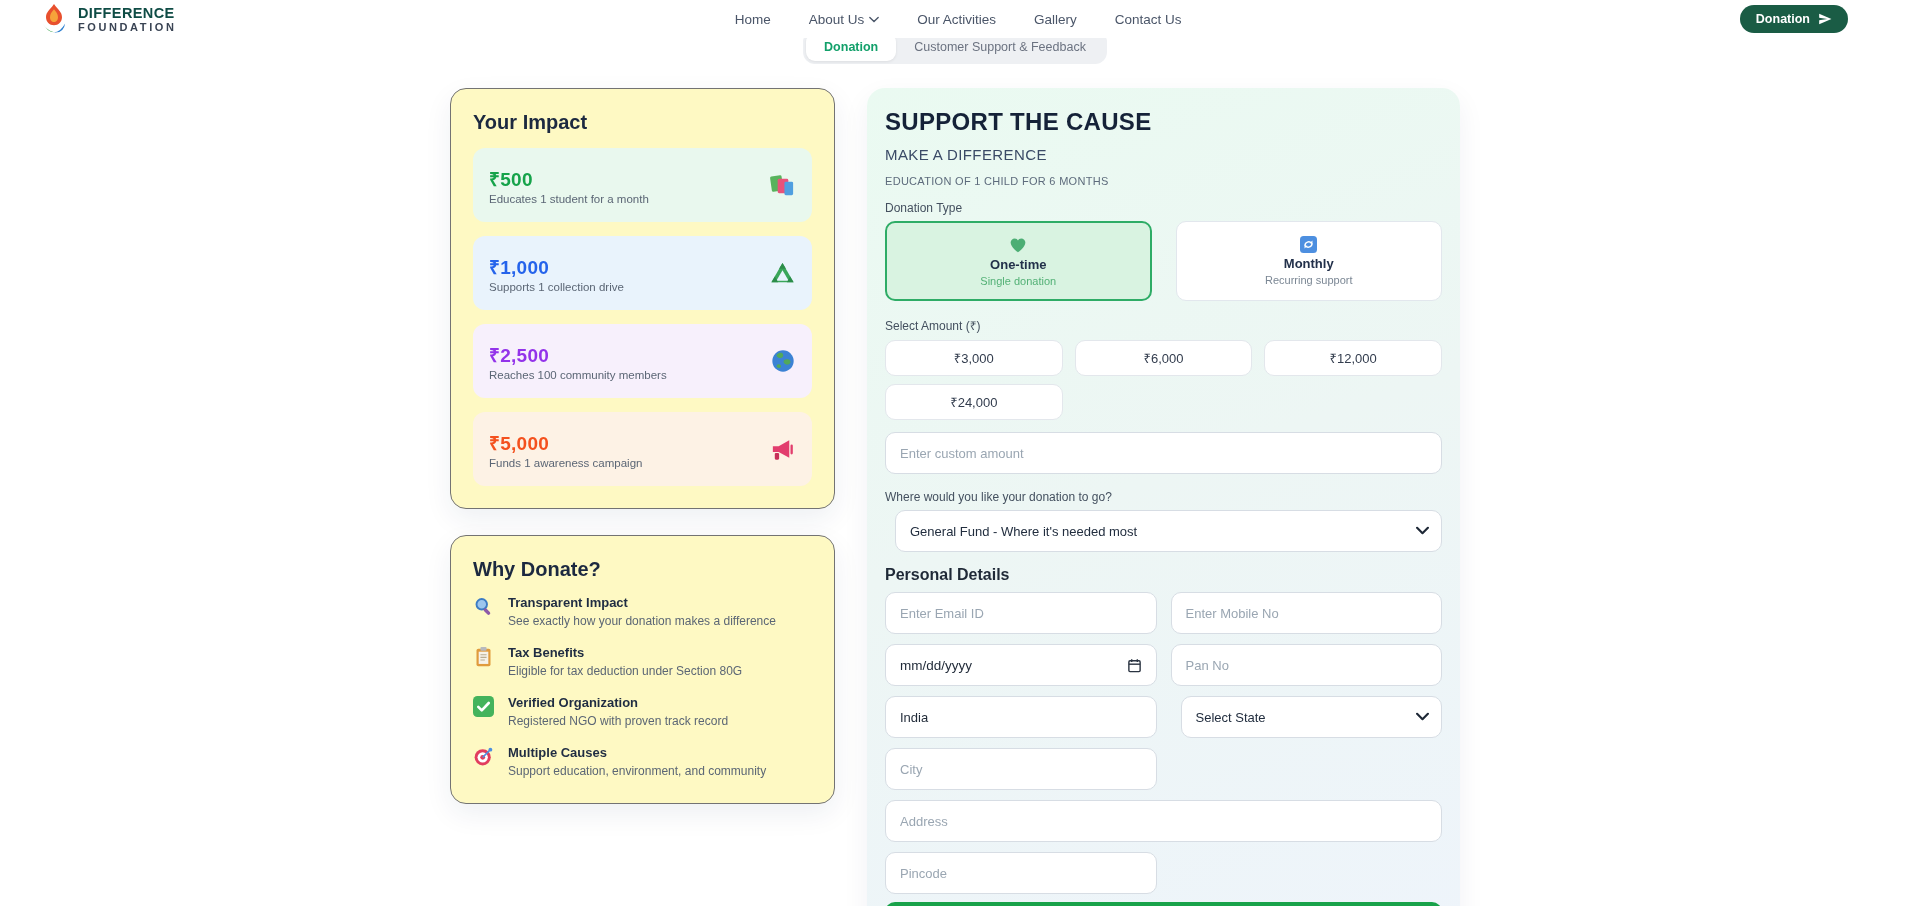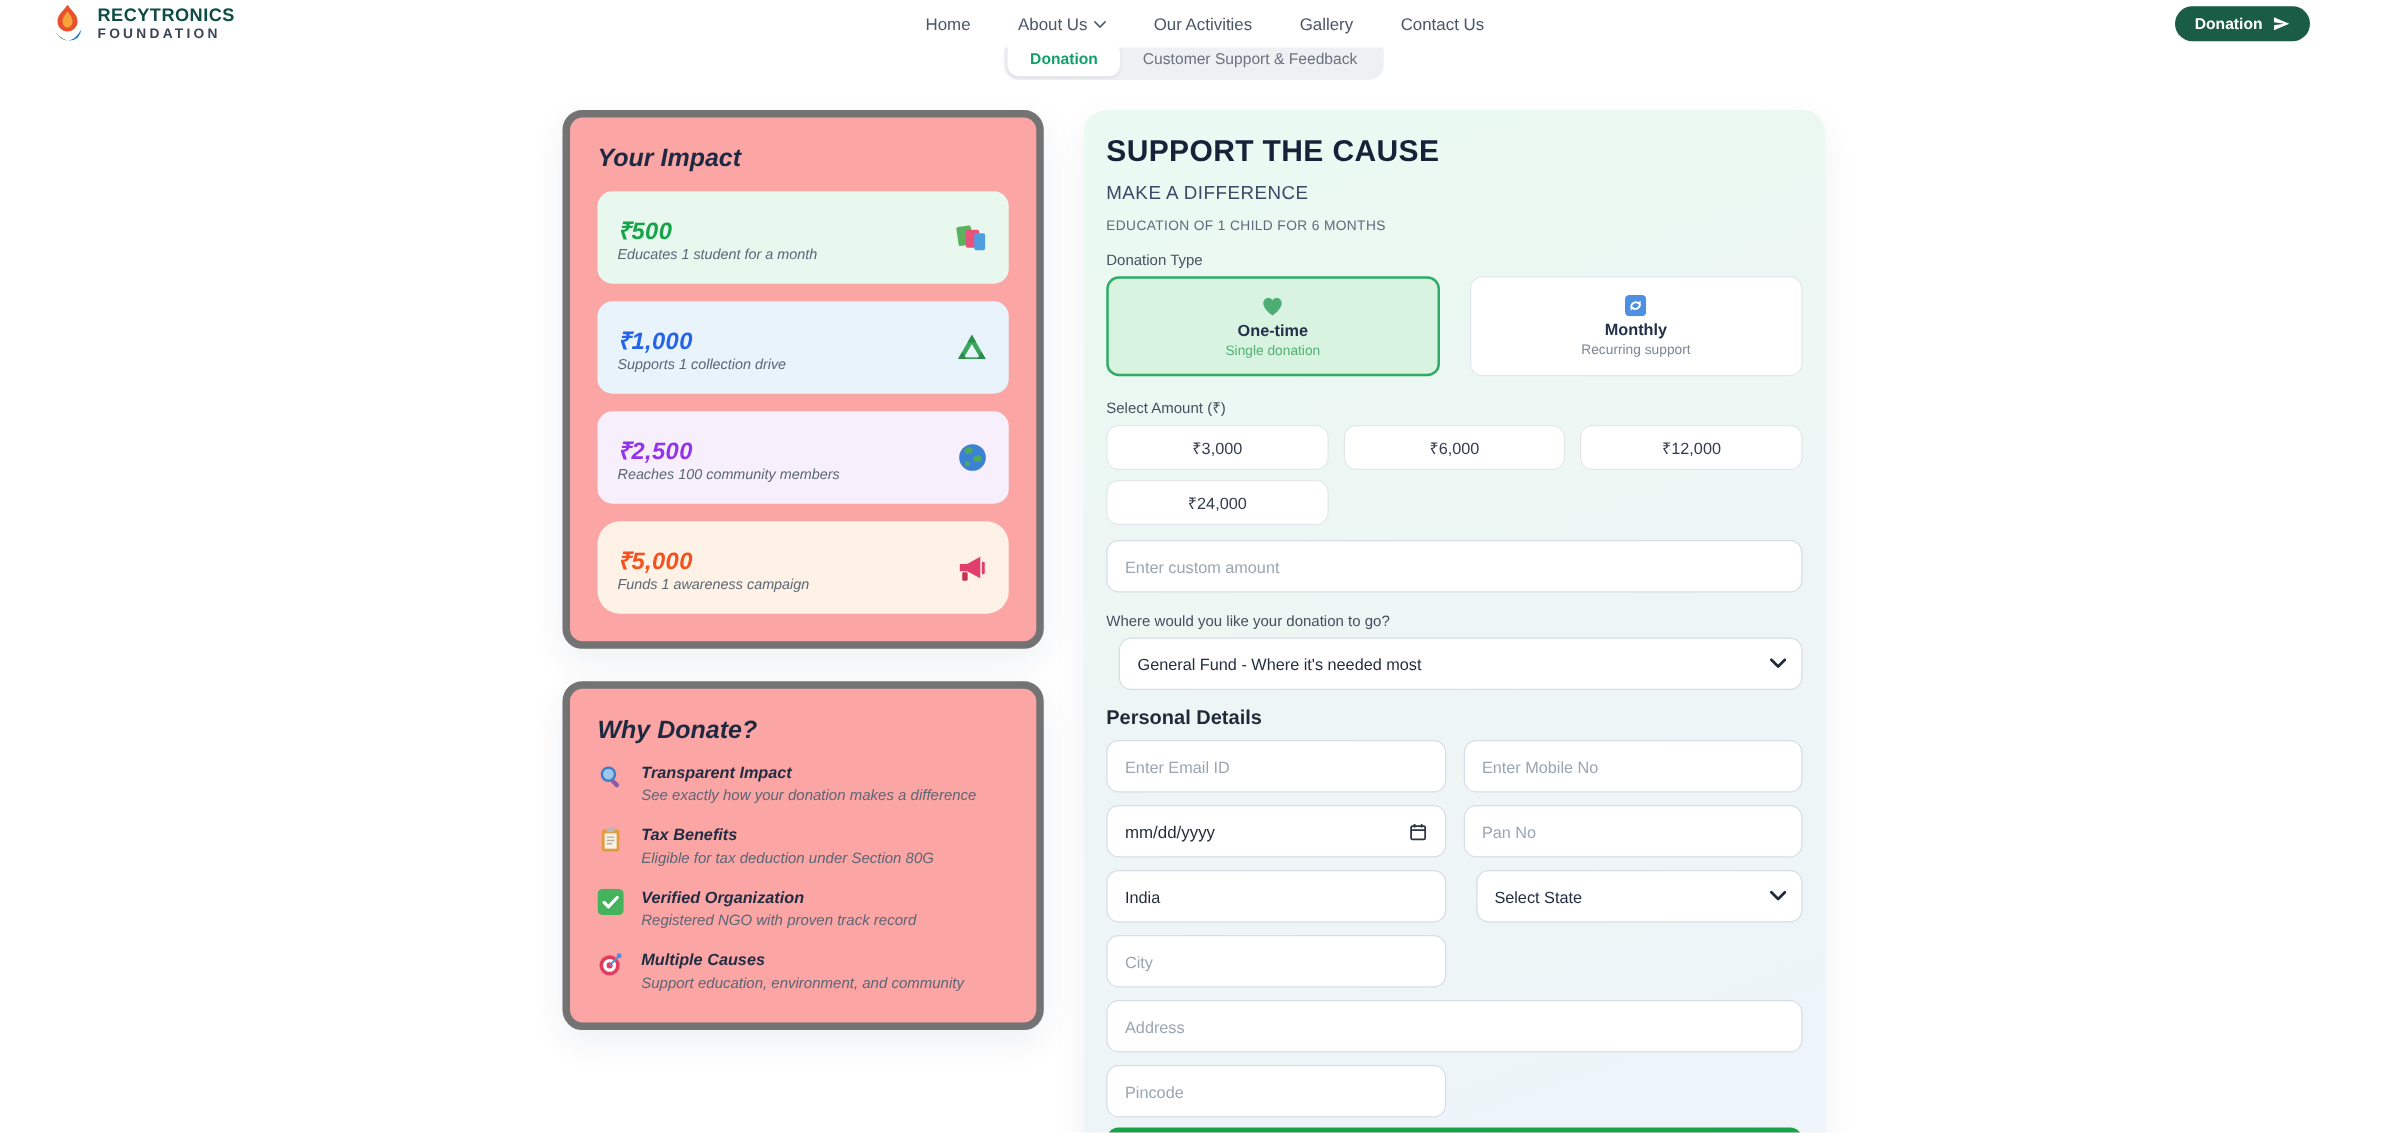--- a/index.html
+++ b/index.html
@@ -23,33 +23,33 @@
   .tabs-wrap { display:flex; justify-content:center; margin-top:-8px; }
   .tabs { background:#eef0f3; border-radius:12px; padding:3px; display:inline-flex; }
   .tab  { padding:7px 18px; font-size:12.5px; color:#6b7280; border-radius:9px;
           cursor:pointer; white-space:nowrap; }
   .tab.active { background:#fff; color:#12a06a; font-weight:600;
           box-shadow:0 1px 3px rgba(0,0,0,.08); }
 
   
   main { width:1010px; margin:24px auto 0; display:flex; gap:32px; align-items:flex-start; }
   .left-col { width:385px; flex-shrink:0; }
-  .card { background:#fca5a5; border:6px solid #737373; border-radius:16px;
-          box-shadow:0 10px 28px rgba(15,40,80,.07); padding:22px;font-style:italic; }
+  .card { background:#fef9c3; border:1px solid #737373; border-radius:16px;
+          box-shadow:0 10px 28px rgba(15,40,80,.07); padding:22px; }
   .card h2 { font-size:20px; font-weight:800; color:#1c2940; }
 
   
   .impact-item { display:flex; justify-content:space-between; align-items:center;
           height:74px; border-radius:12px; padding:0 16px; margin-top:14px; cursor:pointer; }
   .ii-amount { font-size:19px; font-weight:800; letter-spacing:.3px; }
   .ii-desc   { font-size:11.5px; color:#5b6675; margin-top:1px; }
   .ii-0 { background:#e9f8ee; } .ii-0 .ii-amount { color:#16a34a; }
   .ii-1 { background:#e9f3fc; } .ii-1 .ii-amount { color:#2563eb; }
   .ii-2 { background:#f7f0fc; } .ii-2 .ii-amount { color:#9333ea; }
-  .ii-3 { background:#fdf2e5;border-radius:18px; } .ii-3 .ii-amount { color:#f4511e; }
+  .ii-3 { background:#fdf2e5; } .ii-3 .ii-amount { color:#f4511e; }
 
   
   .why-card { margin-top:26px; }
   .why-row { display:flex; gap:14px; margin-top:14px; min-height:36px; }
   .why-row svg { flex-shrink:0; margin-top:1px; }
   .wt { font-size:13px; font-weight:700; color:#1f2c42; }
   .wd { font-size:12px; color:#5b6675; margin-top:4px; }
 
   
   .form-card { flex:1; border-radius:18px; padding:20px 18px 24px;
@@ -101,21 +101,21 @@
 
 <header>
   <div class="logo">
     <svg width="32" height="32" viewBox="0 0 36 36">
       <path d="M18 1 C13 8 9 10 9 16 c0 5 4 9 9 9 s9-4 9-9 C27 10 23 8 18 1z" fill="#e8502e"></path>
       <path d="M18 7 c-2.5 3.5-4.5 5-4.5 9 0 3 2 5.5 4.5 5.5 s4.5-2.5 4.5-5.5 c0-4-2-5.5-4.5-9z" fill="#f6a33a"></path>
       <path d="M5.5 23 q5.5 10 12.5 10 q-8.5-2.5-12.5-10z" fill="#2f9e44"></path>
       <path d="M30.5 23 q-5.5 10-12.5 10 q11 1 12.5-10z" fill="#2b7fd0"></path>
     </svg>
     <div>
-      <div class="brand-name">RECYTRONICS</div>
+      <div class="brand-name">DIFFERENCE</div>
       <div class="brand-sub">FOUNDATION</div>
     </div>
   </div>
 
   <nav>
     <a>
         <span>Home</span>
       </a>
     <a>
       <span>About Us</span>

